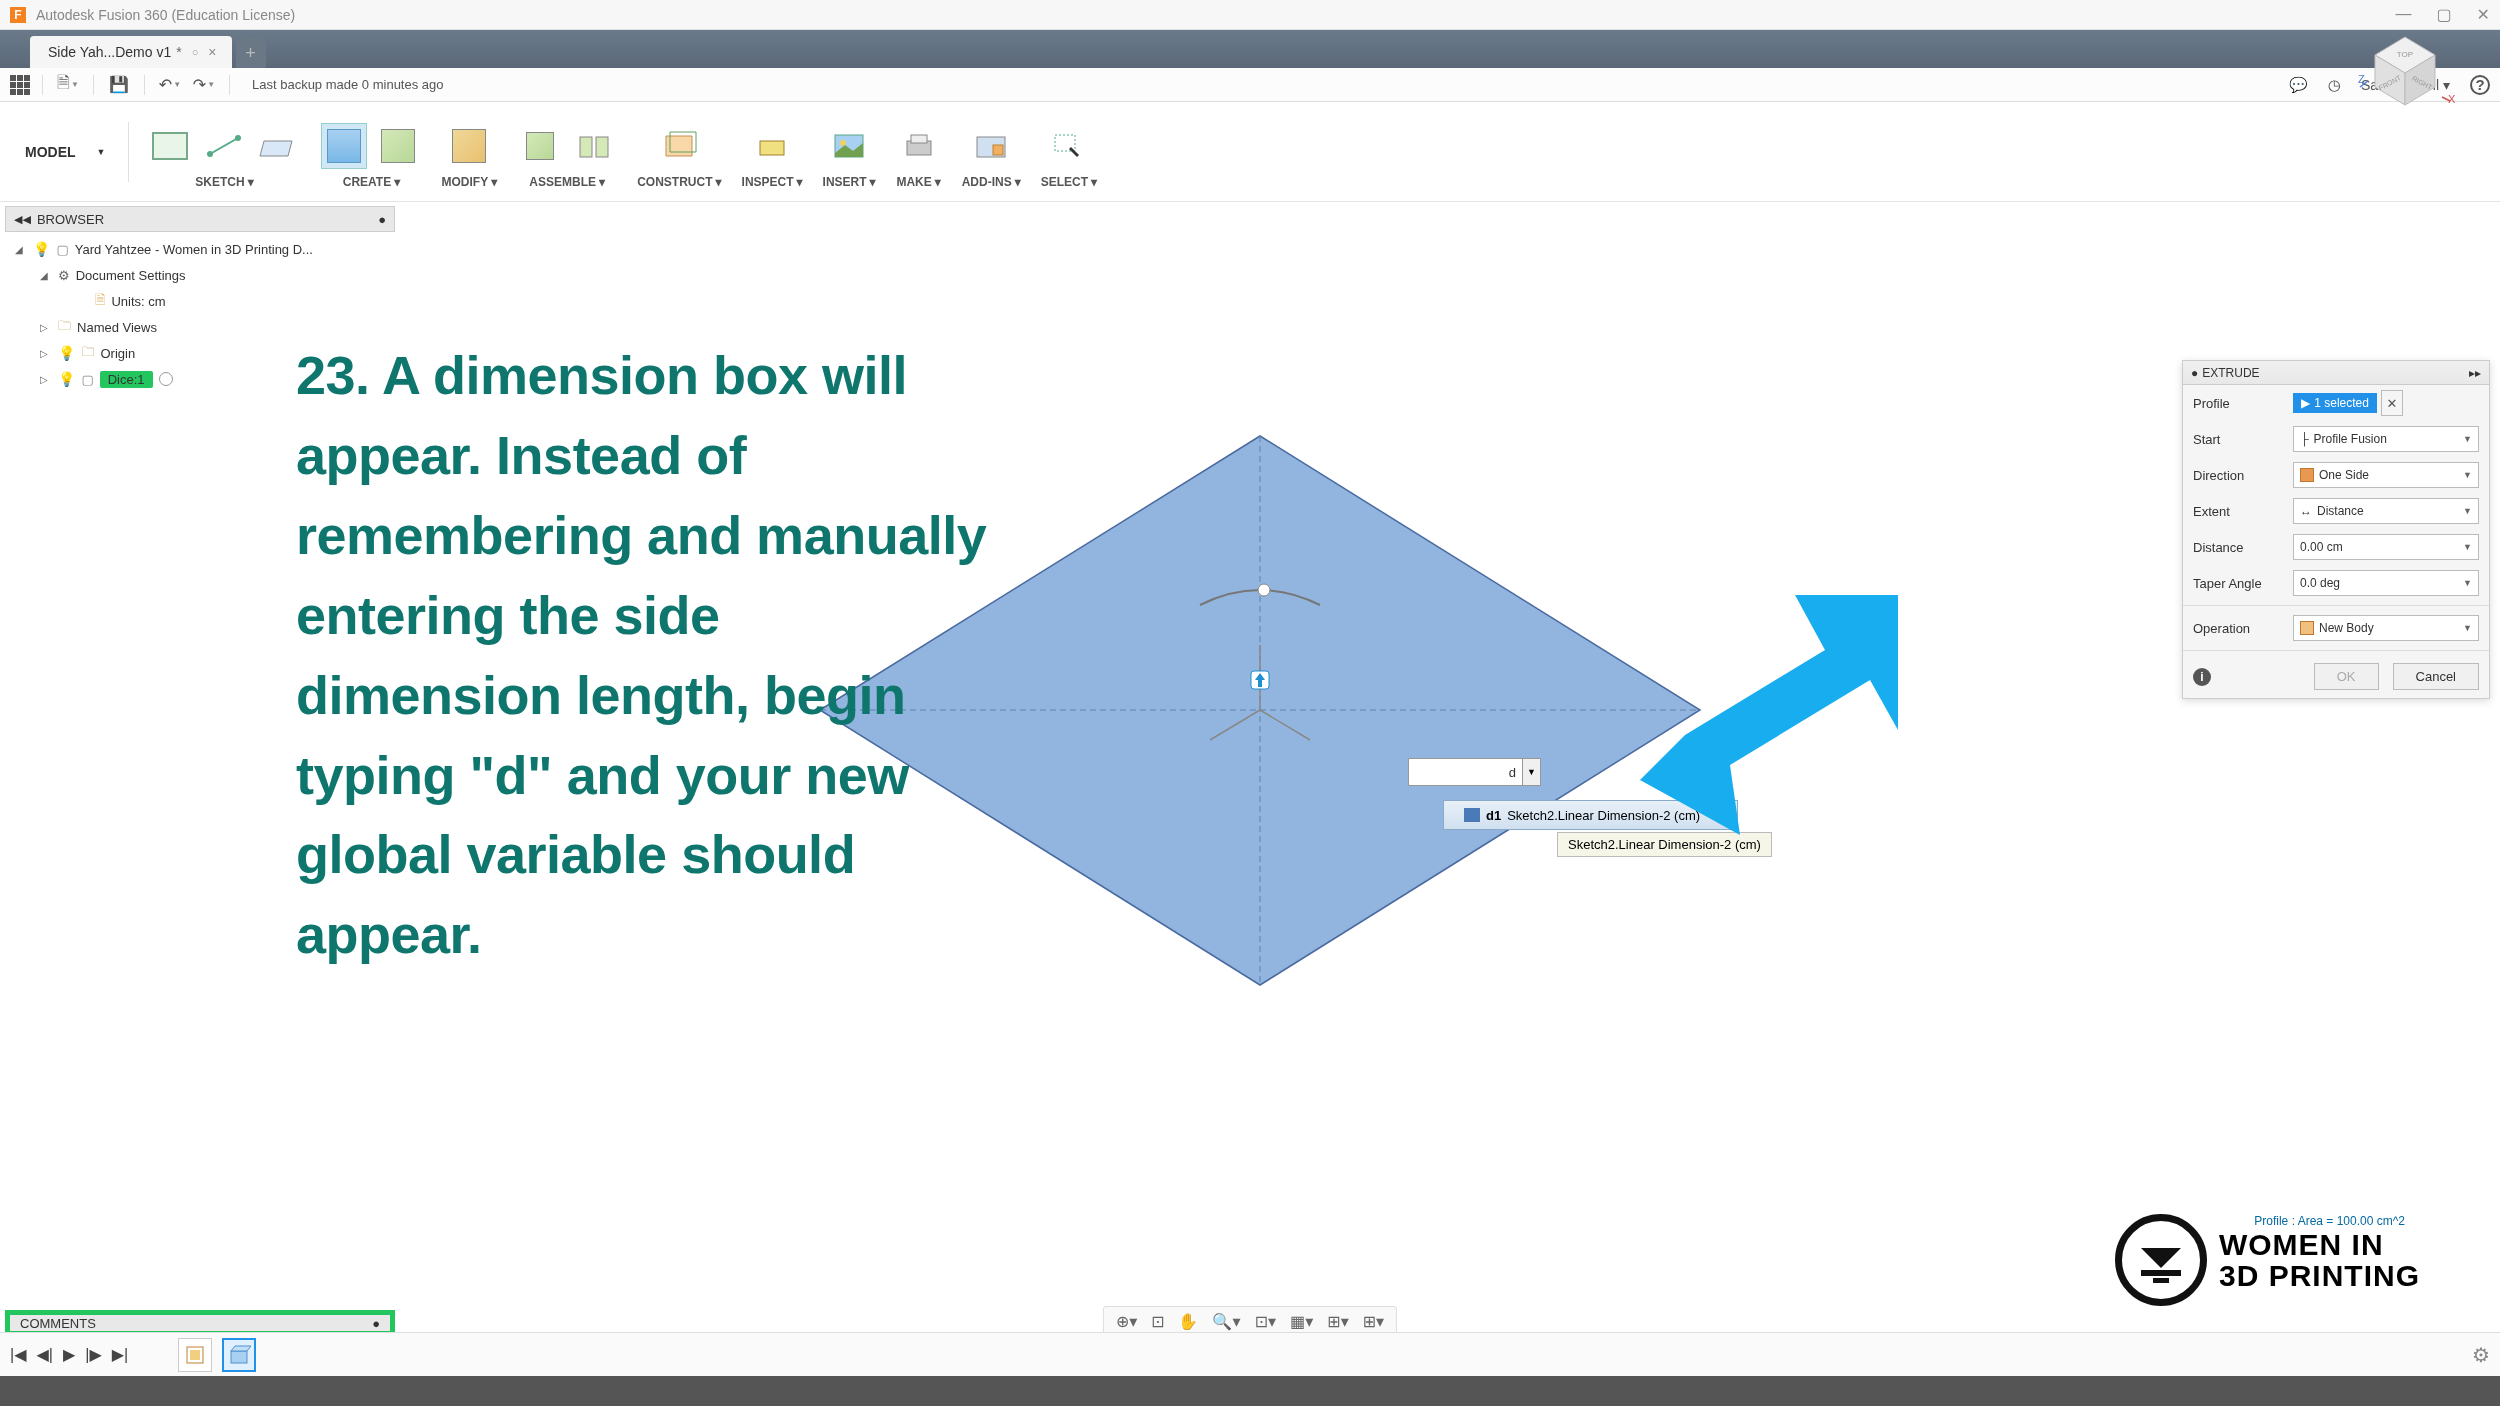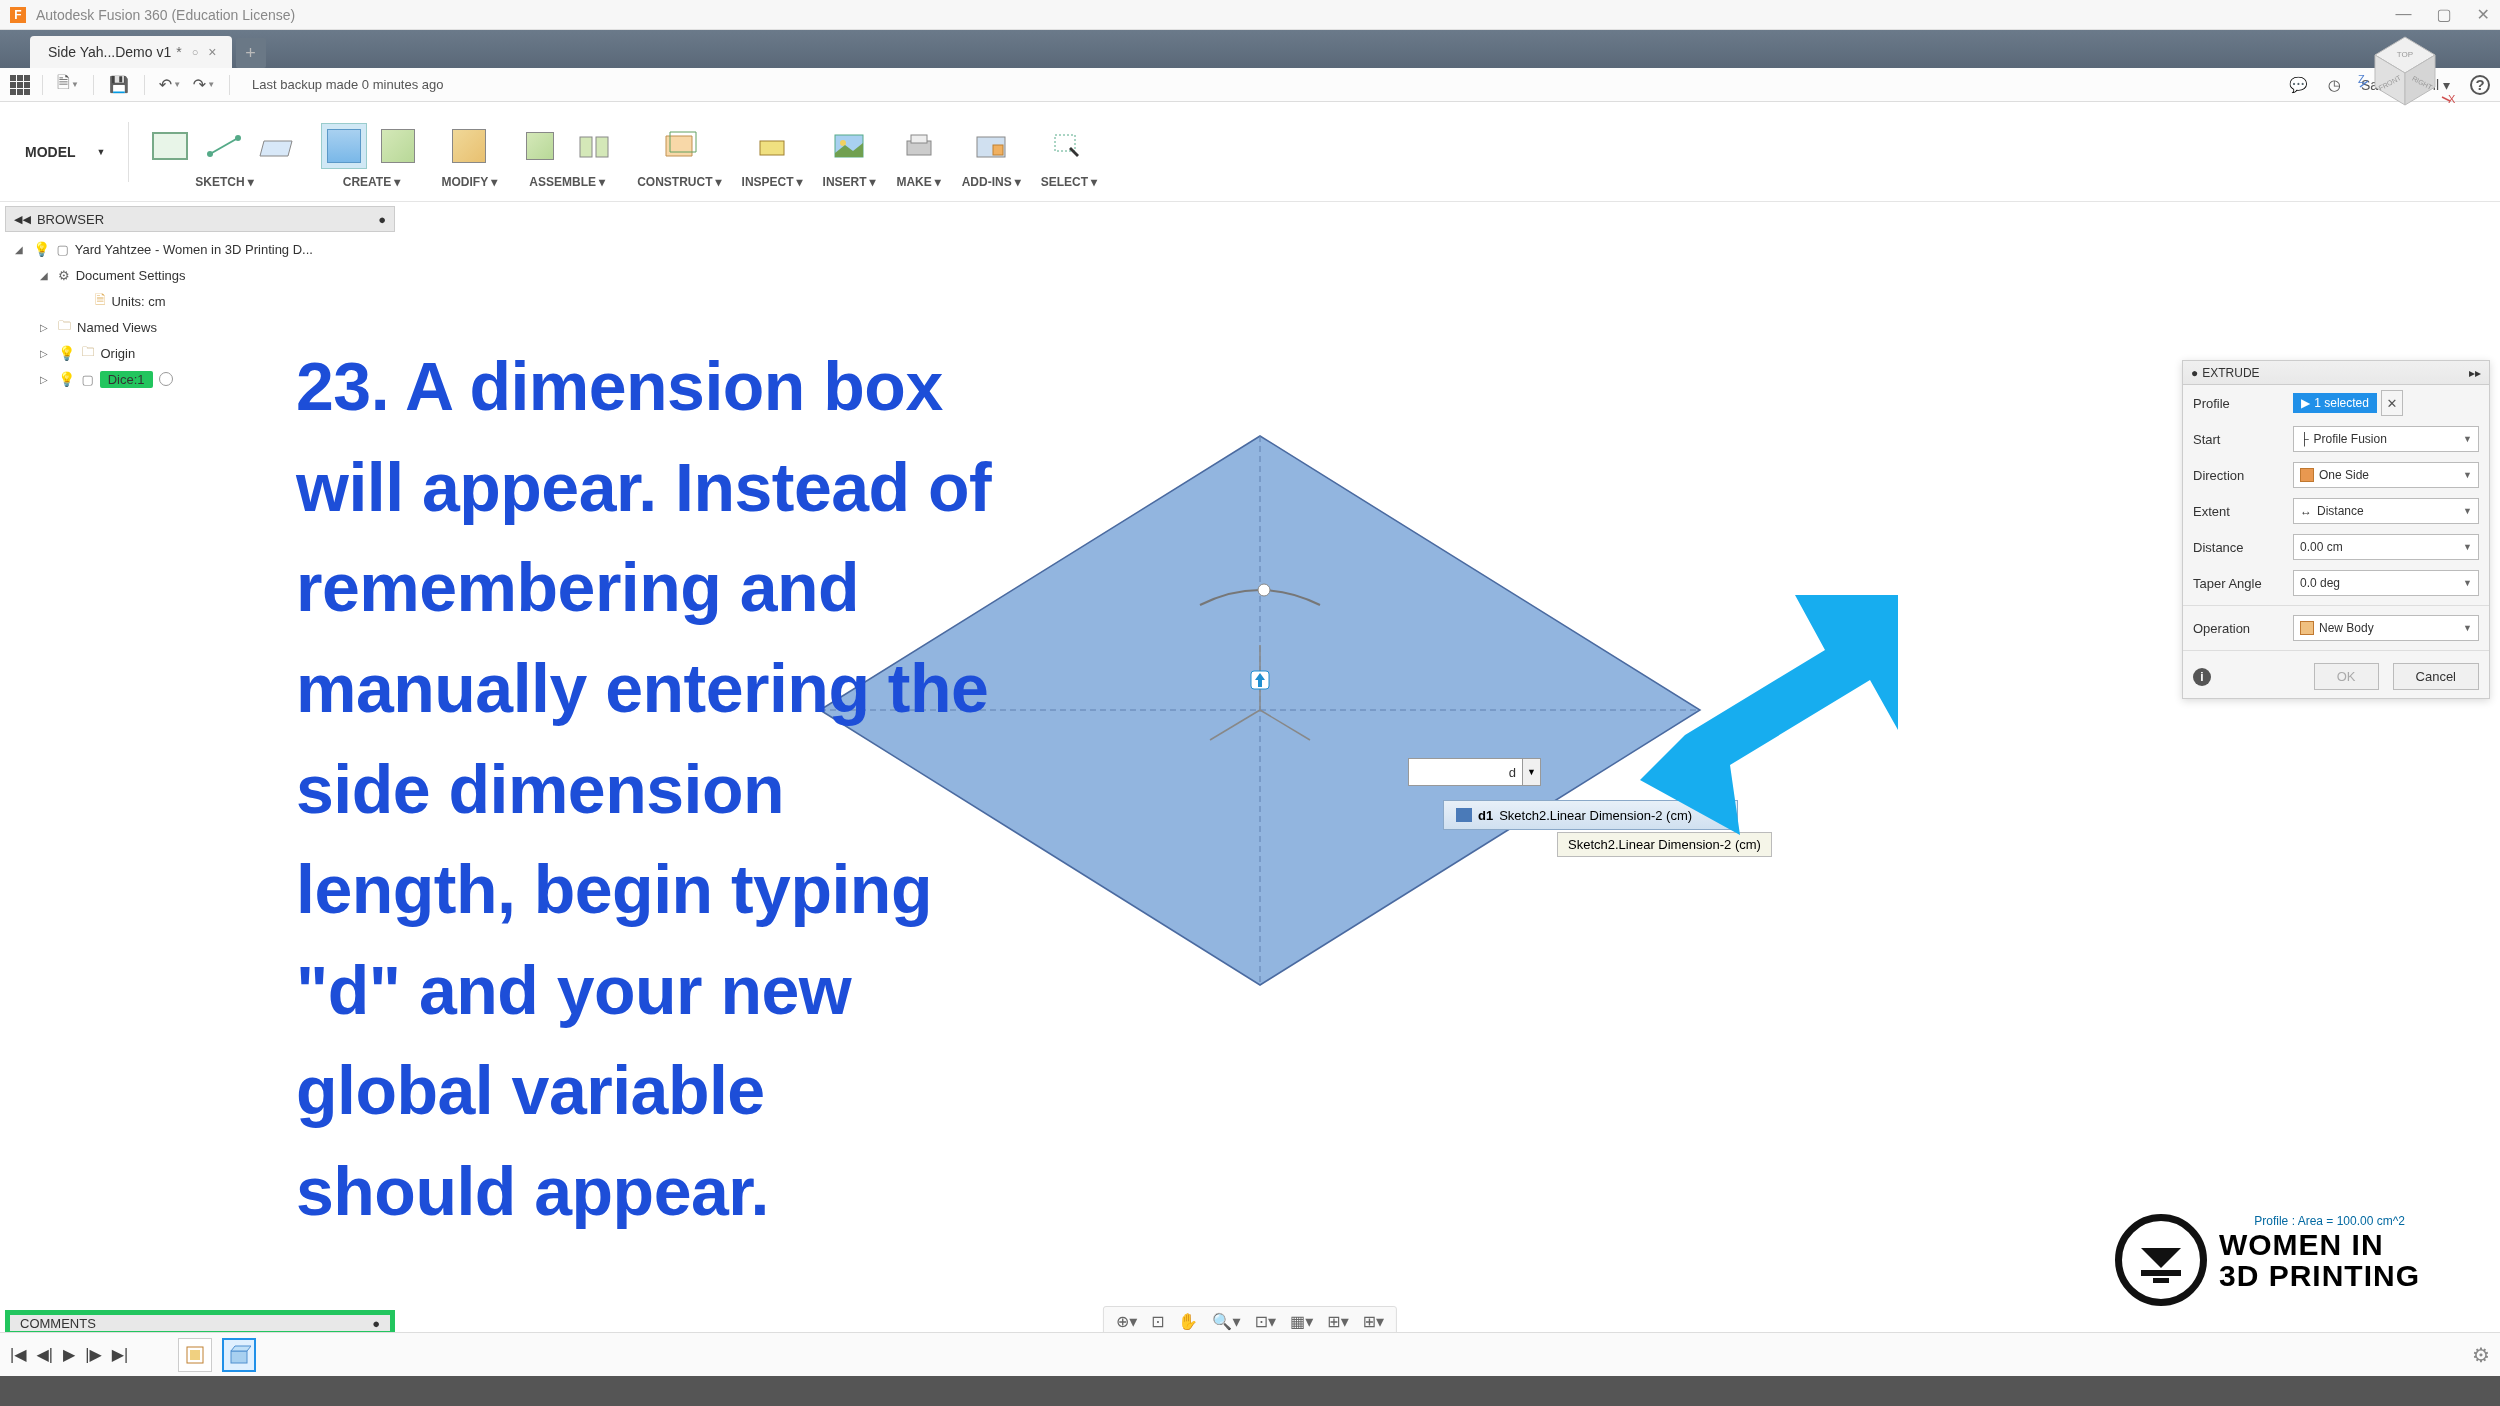--- a/index.html
+++ b/index.html
@@ -57,32 +57,32 @@
 .tree-row .gear { color: #666; font-size: 13px; }
 .tree-row .page { color: #e0b060; font-size: 13px; }
 .tree-row .comp { color: #888; font-size: 13px; }
 .tree-row.indent1 { padding-left: 35px; }
 .tree-row.indent3 { padding-left: 90px; }
 .tree-row .sel { background: #22c55e; padding: 1px 8px; border-radius: 2px; }
 .circ { width: 14px; height: 14px; border: 1px solid #999; border-radius: 50%; background: #fff; }
 .viewcube { position: absolute; right: 40px; top: 15px; width: 110px; height: 110px; }
 
 
-.instruction { position: absolute; left: 296px; top: 336px; width: 700px; font-size: 68px; font-weight: 800; line-height: 1.48; color: #1d4ed8; font-family: "Segoe UI", "Helvetica Neue", Arial, sans-serif; letter-spacing: -0.5px; }
+.instruction { position: absolute; left: 296px; top: 336px; width: 700px; font-size: 54px; font-weight: 800; line-height: 1.48; color: #0f766e; font-family: "Segoe UI", "Helvetica Neue", Arial, sans-serif; letter-spacing: -0.5px; }
 
 
 .diamond-wrap { position: absolute; left: 820px; top: 430px; width: 900px; height: 550px; }
 
 
 .dim-input-wrap { position: absolute; left: 1408px; top: 758px; display: flex; }
 .dim-input { width: 115px; height: 28px; border: 1px solid #999; background: #fff; font-size: 13px; text-align: right; padding-right: 6px; color: #333; }
 .dim-dd { width: 18px; height: 28px; border: 1px solid #999; border-left: none; background: #f0f0f0; display: flex; align-items: center; justify-content: center; font-size: 9px; }
 
 
-.autocomp1 { position: absolute; left: 1443px; top: 800px; width: 295px; height: 30px; background: linear-gradient(#e8f0f8, #d0e0f0); border: 1px solid #8aa8c8; display: flex; align-items: center; padding: 0 12px; font-size: 13px; gap: 6px; }
+.autocomp1 { position: absolute; left: 1443px; top: 800px; width: 295px; height: 30px; background: linear-gradient(#e8f0f8, #d0e0f0); border: 1px solid #8aa8c8; display: flex; align-items: center; padding: 0 20px; font-size: 13px; gap: 6px; }
 .autocomp1 .ico { width: 16px; height: 14px; background: #4a7ab8; }
 .autocomp2 { position: absolute; left: 1557px; top: 832px; background: #f5f5e8; border: 1px solid #bbb; padding: 4px 10px; font-size: 13px; }
 
 
 .big-arrow { position: absolute; left: 1640px; top: 595px; width: 260px; height: 240px; }
 
 
 .extrude-panel { position: absolute; right: 10px; top: 360px; width: 308px; background: #f5f5f5; border: 1px solid #ccc; box-shadow: 0 2px 8px rgba(0,0,0,0.15); }
 .ep-header { background: linear-gradient(#f0f0f0, #e8e8e8); height: 24px; display: flex; align-items: center; padding: 0 8px; font-size: 12px; color: #333; border-bottom: 1px solid #ccc; }
 .ep-header .arr { margin-left: auto; font-size: 12px; }

